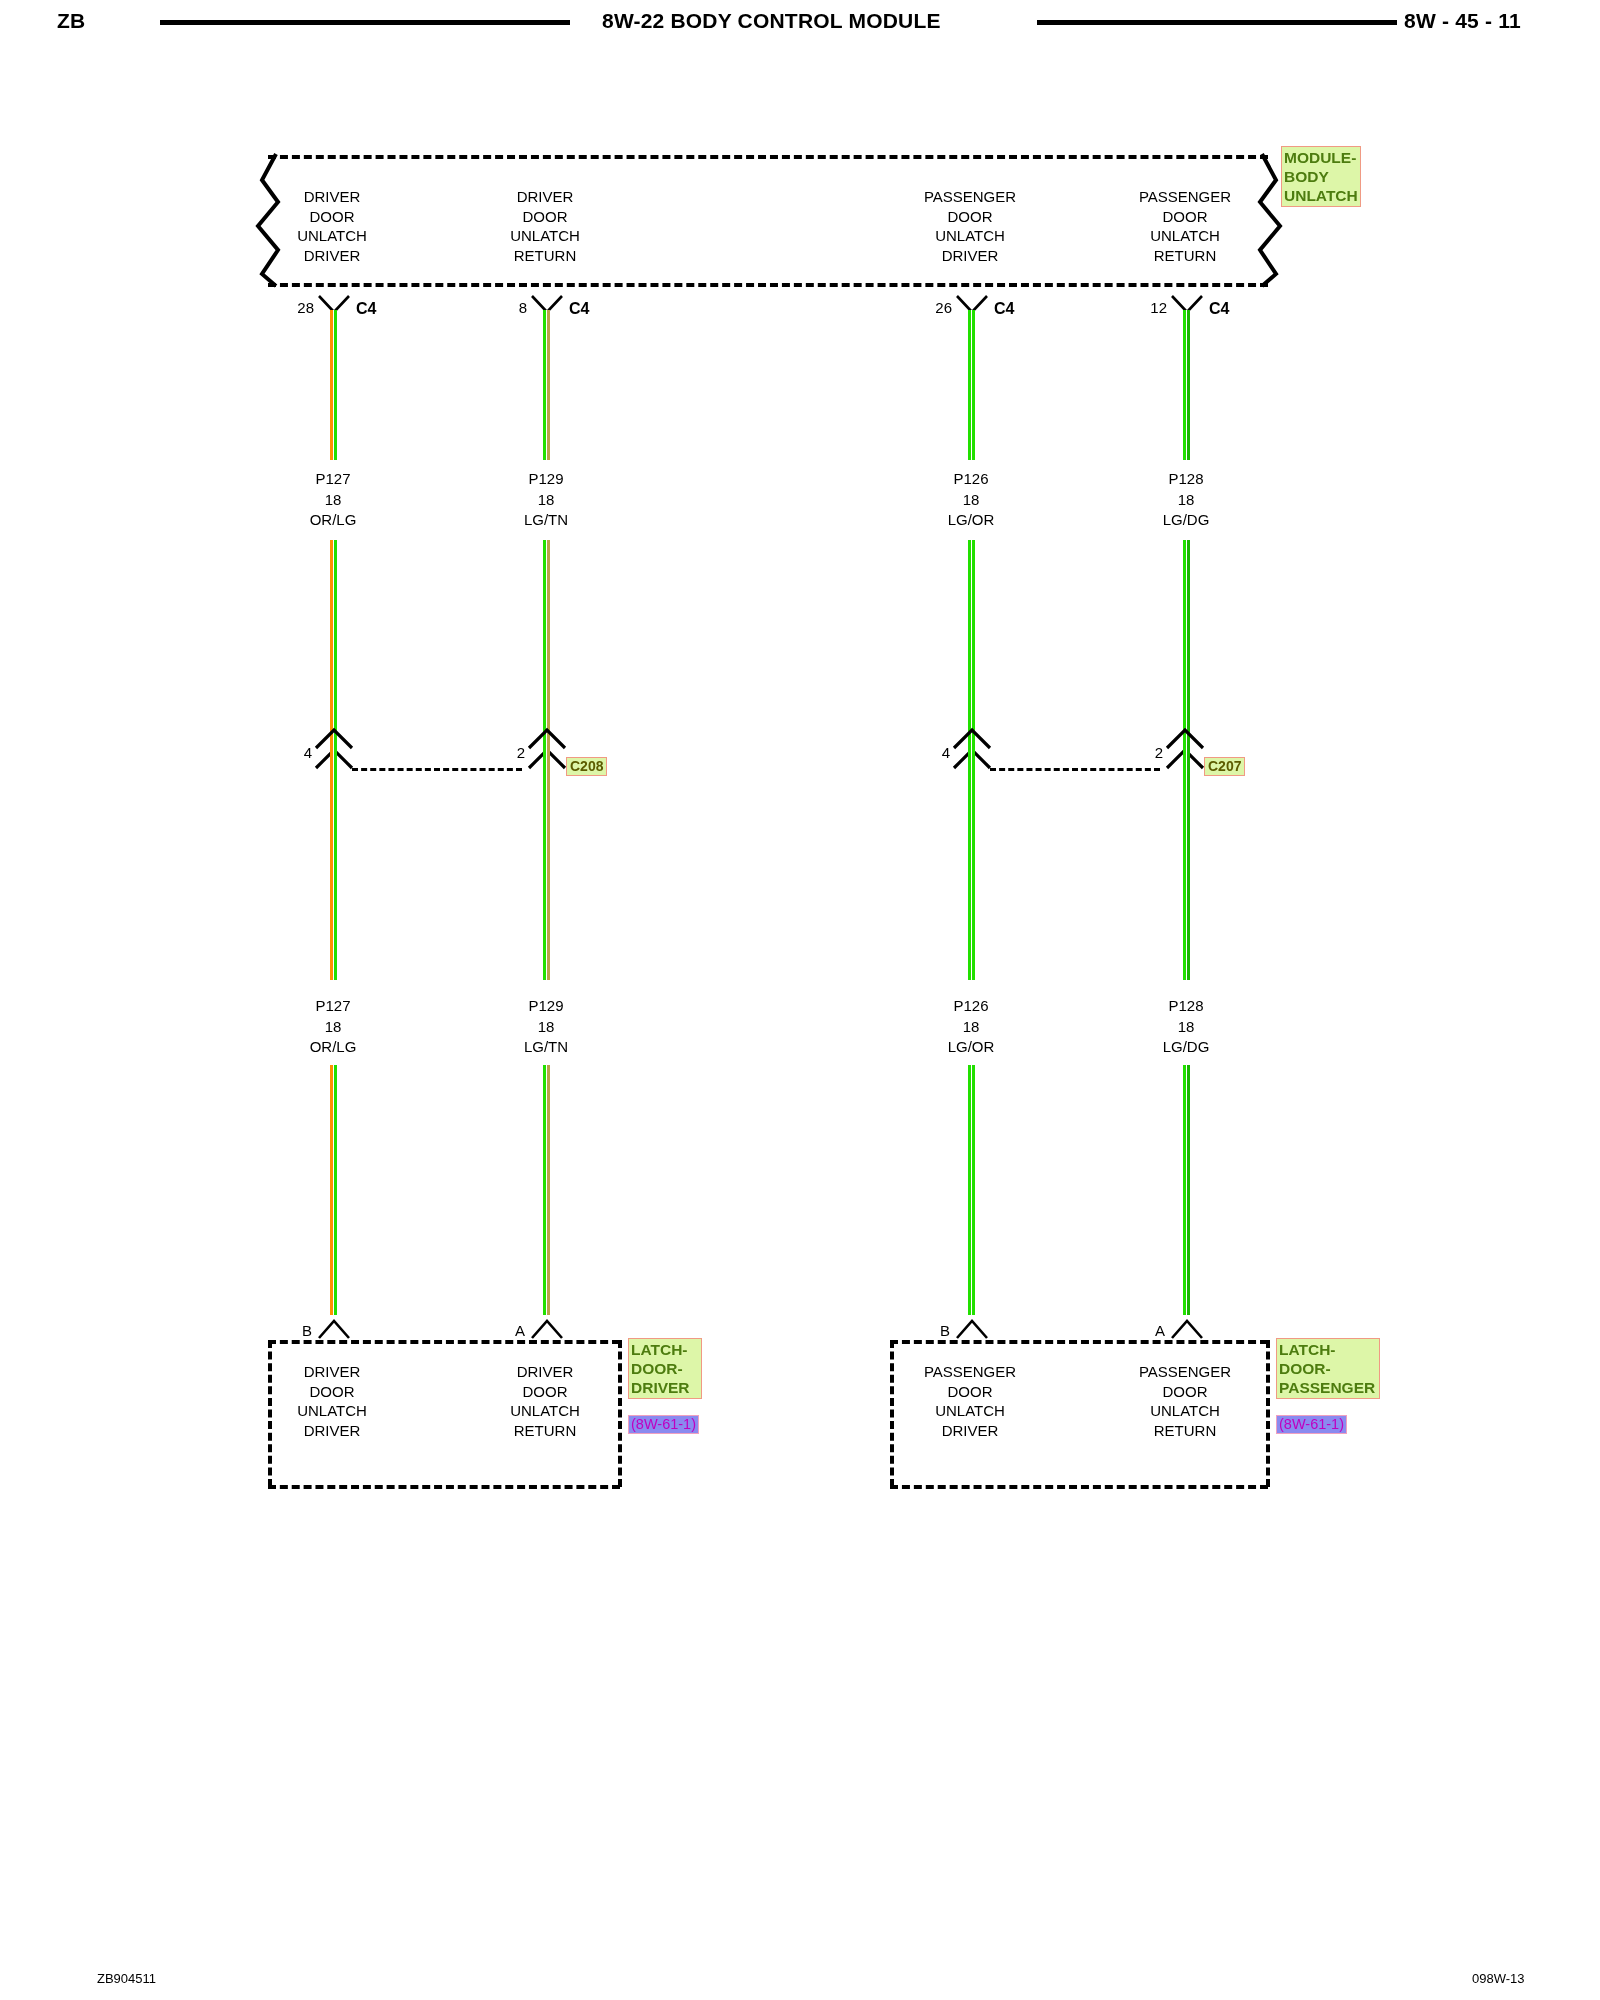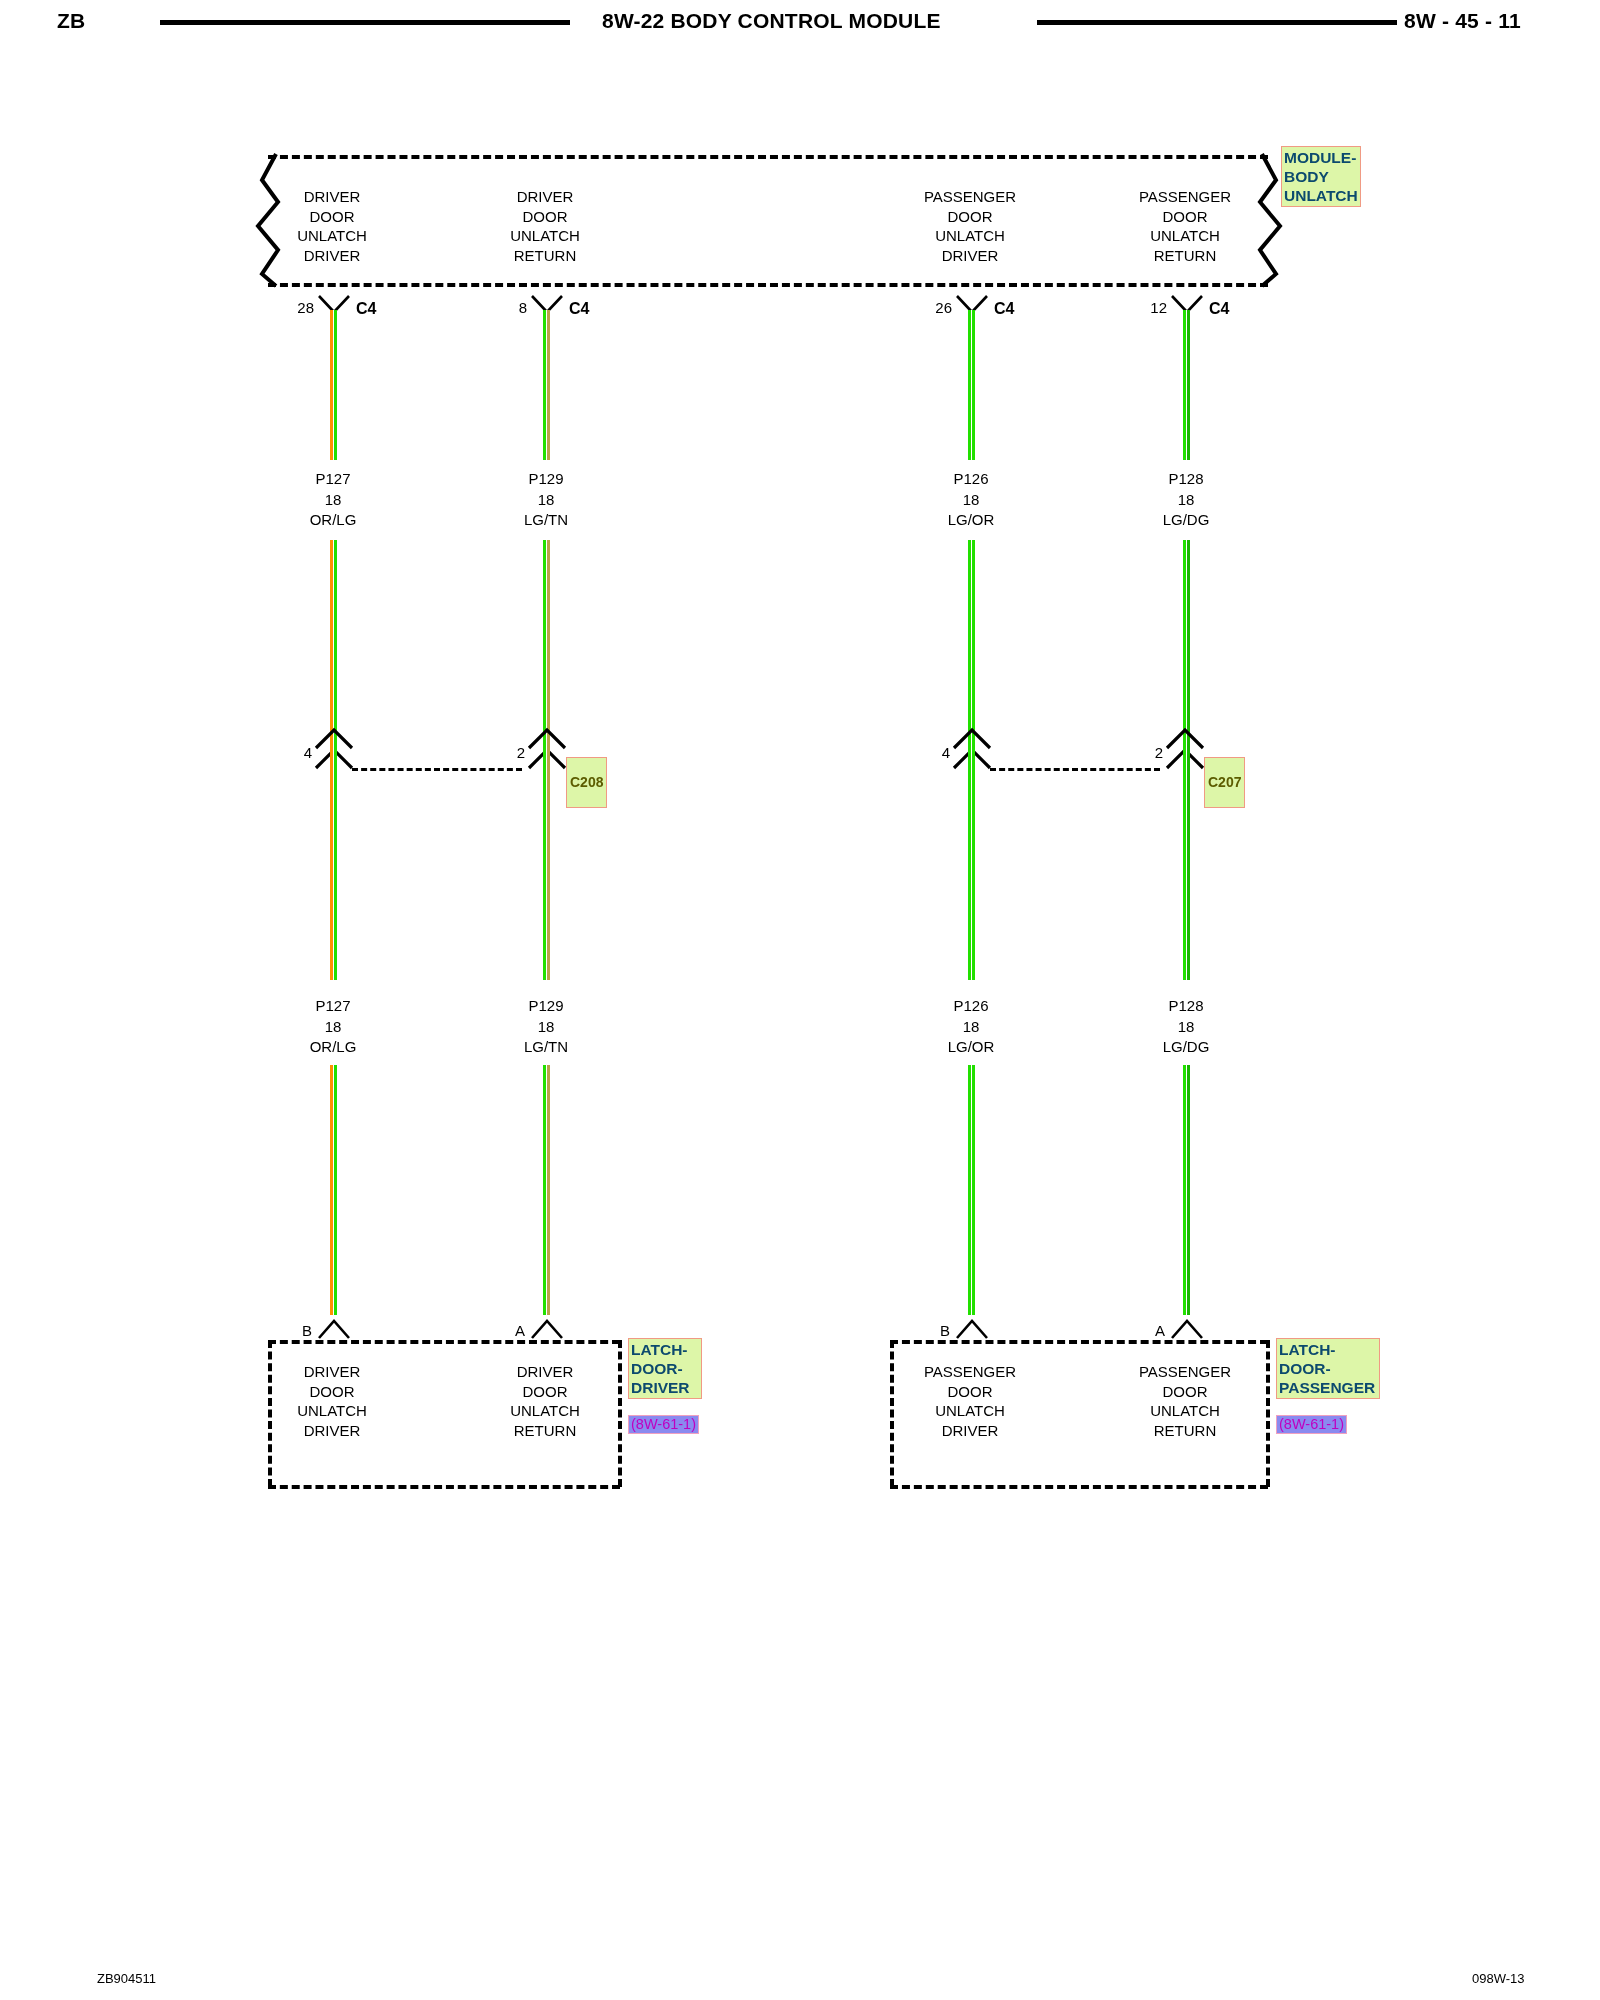--- a/index.html
+++ b/index.html
@@ -146,36 +146,36 @@
     position: absolute;
     height: 0;
     border-top: 3px dashed #000000;
   }
 
   
   .callout {
     position: absolute;
     background: #ddf6a8;
     border: 1px solid #f09a84;
-    color: #0c4a6e;
+    color: #4d7c0f;
     font-weight: bold;
     font-size: 15.5px;
     line-height: 19px;
     padding: 1px 2px;
     white-space: nowrap;
   }
   .callout-inline {
     position: absolute;
     background: #ddf6a8;
     border: 1px solid #f09a84;
     color: #5c5c00;
     font-weight: bold;
     font-size: 14px;
     line-height: 15px;
-    padding: 17px 3px;
+    padding: 1px 3px;
     white-space: nowrap;
   }
   .xref {
     position: absolute;
     background: #8a8aef;
     border: 1px solid #f0a0c0;
     color: #c000c0;
     font-size: 14.5px;
     line-height: 17px;
     padding: 0px 2px;

